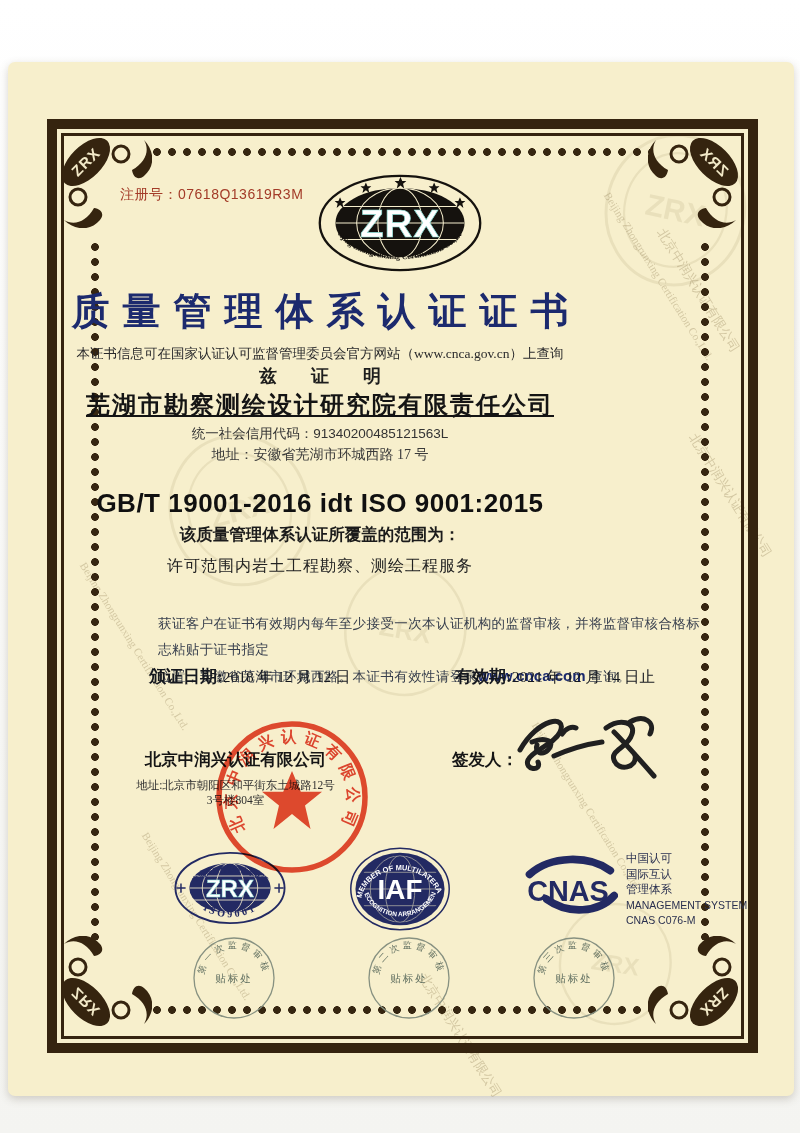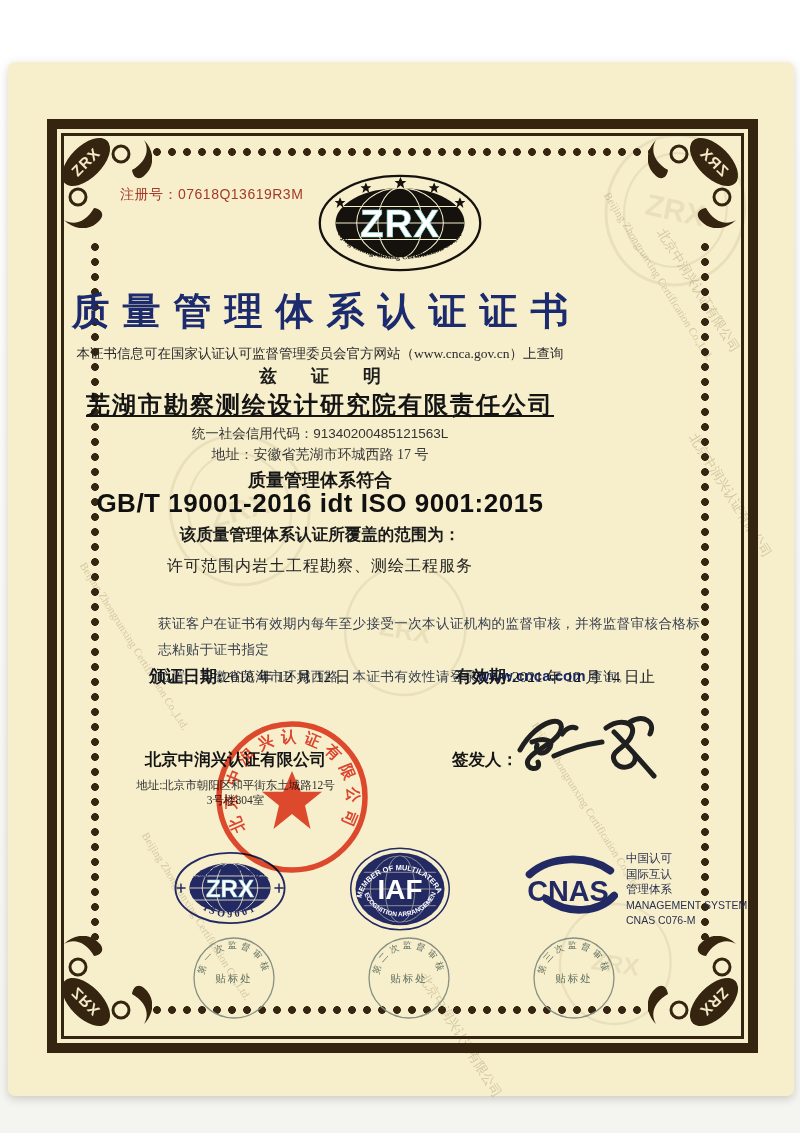--- a/index.html
+++ b/index.html
@@ -172,21 +172,20 @@
   </svg>
 
   <div class="c title">质量管理体系认证证书</div>
   <div class="c info-note">本证书信息可在国家认证认可监督管理委员会官方网站（www.cnca.gov.cn）上查询</div>
   <div class="c certify">兹证明</div>
 
   <div class="c company">芜湖市勘察测绘设计研究院有限责任公司</div>
   <div class="c credit"><span>统一社会信用代码：</span><span style="font-family:'Liberation Sans',sans-serif;">91340200485121563L</span></div>
   <div class="c cn-addr"><span>地址：</span><span>安徽省芜湖市环城西路 17 号</span></div>
 
-  <div class="c conform">质量管理体系符合</div>
   <div class="c standard">GB/T 19001-2016 idt ISO 9001:2015</div>
   <div class="c scope-head">该质量管理体系认证所覆盖的范围为：</div>
   <div class="c scope">许可范围内岩土工程勘察、测绘工程服务</div>
 
   <div class="note">
     <span>获证客户在证书有效期内每年至少接受一次本认证机构的监督审核，并将监督审核合格标志粘贴于证书指定</span><br>
     <span>位置，安徽省芜湖市环城西路。本证书有效性请登录</span><span class="url">www.cnca.com</span><span> 查询。</span>
   </div>
 
   <div class="date-issue"><span class="dlabel">颁证日期:</span><span>2018 年 12 月 12 日</span></div>

